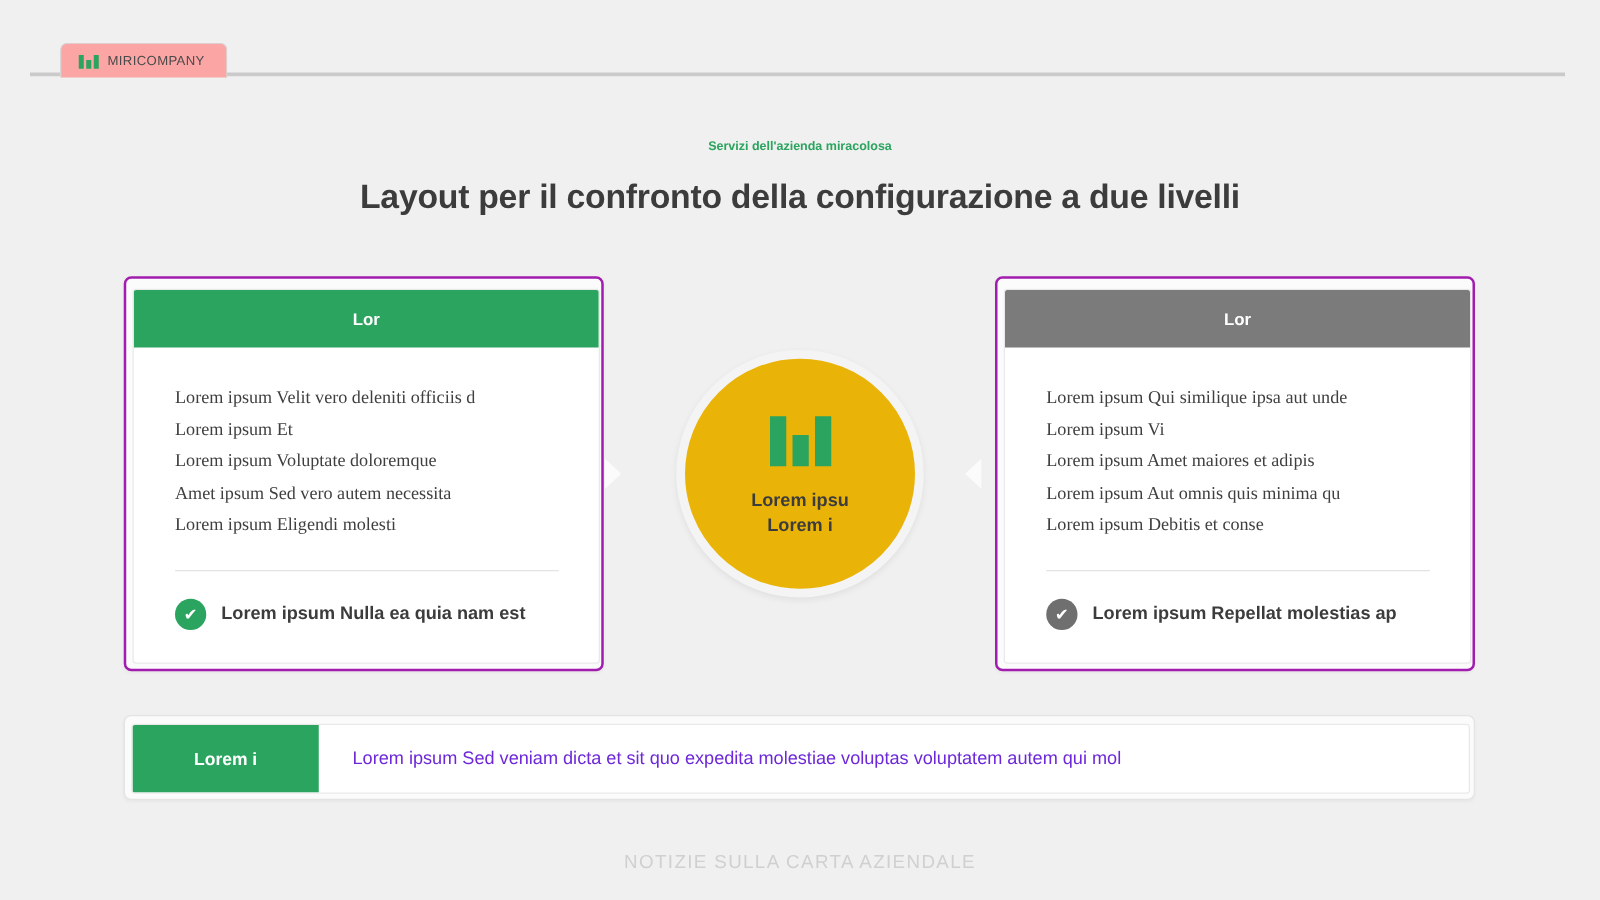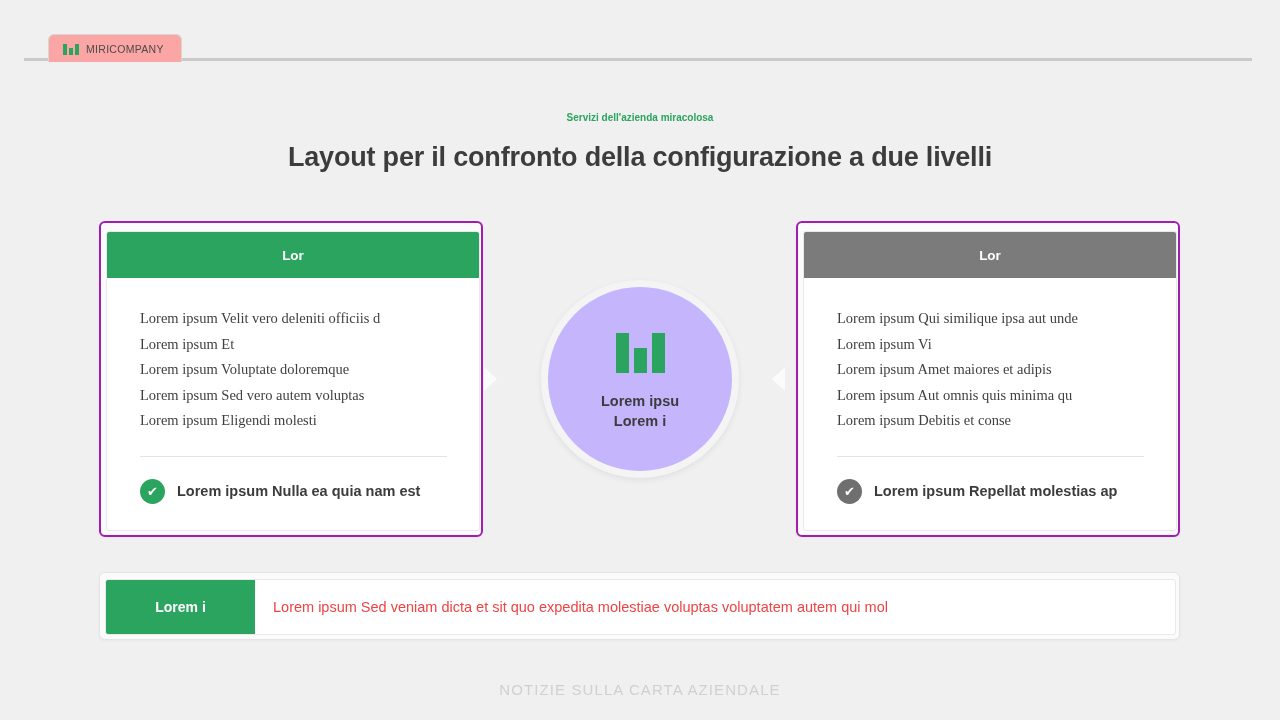--- a/index.html
+++ b/index.html
@@ -103,21 +103,21 @@
     border-top: 12px solid transparent;
     border-bottom: 12px solid transparent;
   }
   .arrow.l { left: 484px; border-left: 13px solid #fbfbfb; }
   .arrow.r { left: 772px; border-right: 13px solid #fbfbfb; }
 
   
   .circle {
     position: absolute; left: 541px; top: 280px;
     width: 198px; height: 198px; border-radius: 50%;
-    background: #c4b5fd;
+    background: #eab308;
     border: 7px solid #f4f4f4;
     box-shadow: 0 2px 6px rgba(0,0,0,0.07);
     display: flex; flex-direction: column; align-items: center; justify-content: center;
   }
   .logo-big { display: flex; align-items: flex-end; gap: 5px; height: 46px; margin-bottom: 18px; }
   .logo-big i { display: block; background: #2ba45f; width: 13px; }
   .logo-big i:nth-child(1) { height: 40px; }
   .logo-big i:nth-child(2) { height: 25px; }
   .logo-big i:nth-child(3) { height: 40px; }
   .circle-text {
@@ -133,22 +133,22 @@
   .bottom-inner {
     position: absolute; left: 5px; top: 6px; width: 1071px; height: 56px;
     display: flex; background: #fff; border: 1px solid #e8e9e8; border-radius: 3px; overflow: hidden;
   }
   .bottom-tag {
     width: 149px; background: #2ba45f; color: #fff;
     display: flex; align-items: center; justify-content: center;
     font-size: 14px; font-weight: bold; flex: 0 0 auto;
   }
   .bottom-text {
-    display: flex; align-items: center; padding-left: 18px;
-    font-size: 14.5px; color: #ef4444;
+    display: flex; align-items: center; padding-left: 27px;
+    font-size: 14.5px; color: #6d28d9;
   }
 
   .pagefoot {
     position: absolute; left: 0; top: 681px; width: 1280px; text-align: center;
     font-size: 15px; letter-spacing: 1.1px; color: #cfd0cf;
   }
 </style>
 </head>
 <body>
 
@@ -169,21 +169,21 @@
   <div class="title">Layout per il confronto della configurazione a due livelli</div>
 
   <div class="panel left">
     <div class="panel-inner">
       <div class="panel-head">Lor</div>
       <div class="panel-body">
         <ul class="bullet-list">
           <li>Lorem ipsum Velit vero deleniti officiis d</li>
           <li>Lorem ipsum Et</li>
           <li>Lorem ipsum Voluptate doloremque</li>
-          <li>Lorem ipsum Sed vero autem voluptas</li>
+          <li>Amet ipsum Sed vero autem necessita</li>
           <li>Lorem ipsum Eligendi molesti</li>
         </ul>
         <div class="divider"></div>
         <div class="footer-row">
           <span class="check">✔</span>
           <span class="footer-text">Lorem ipsum Nulla ea quia nam est</span>
         </div>
       </div>
     </div>
   </div>

